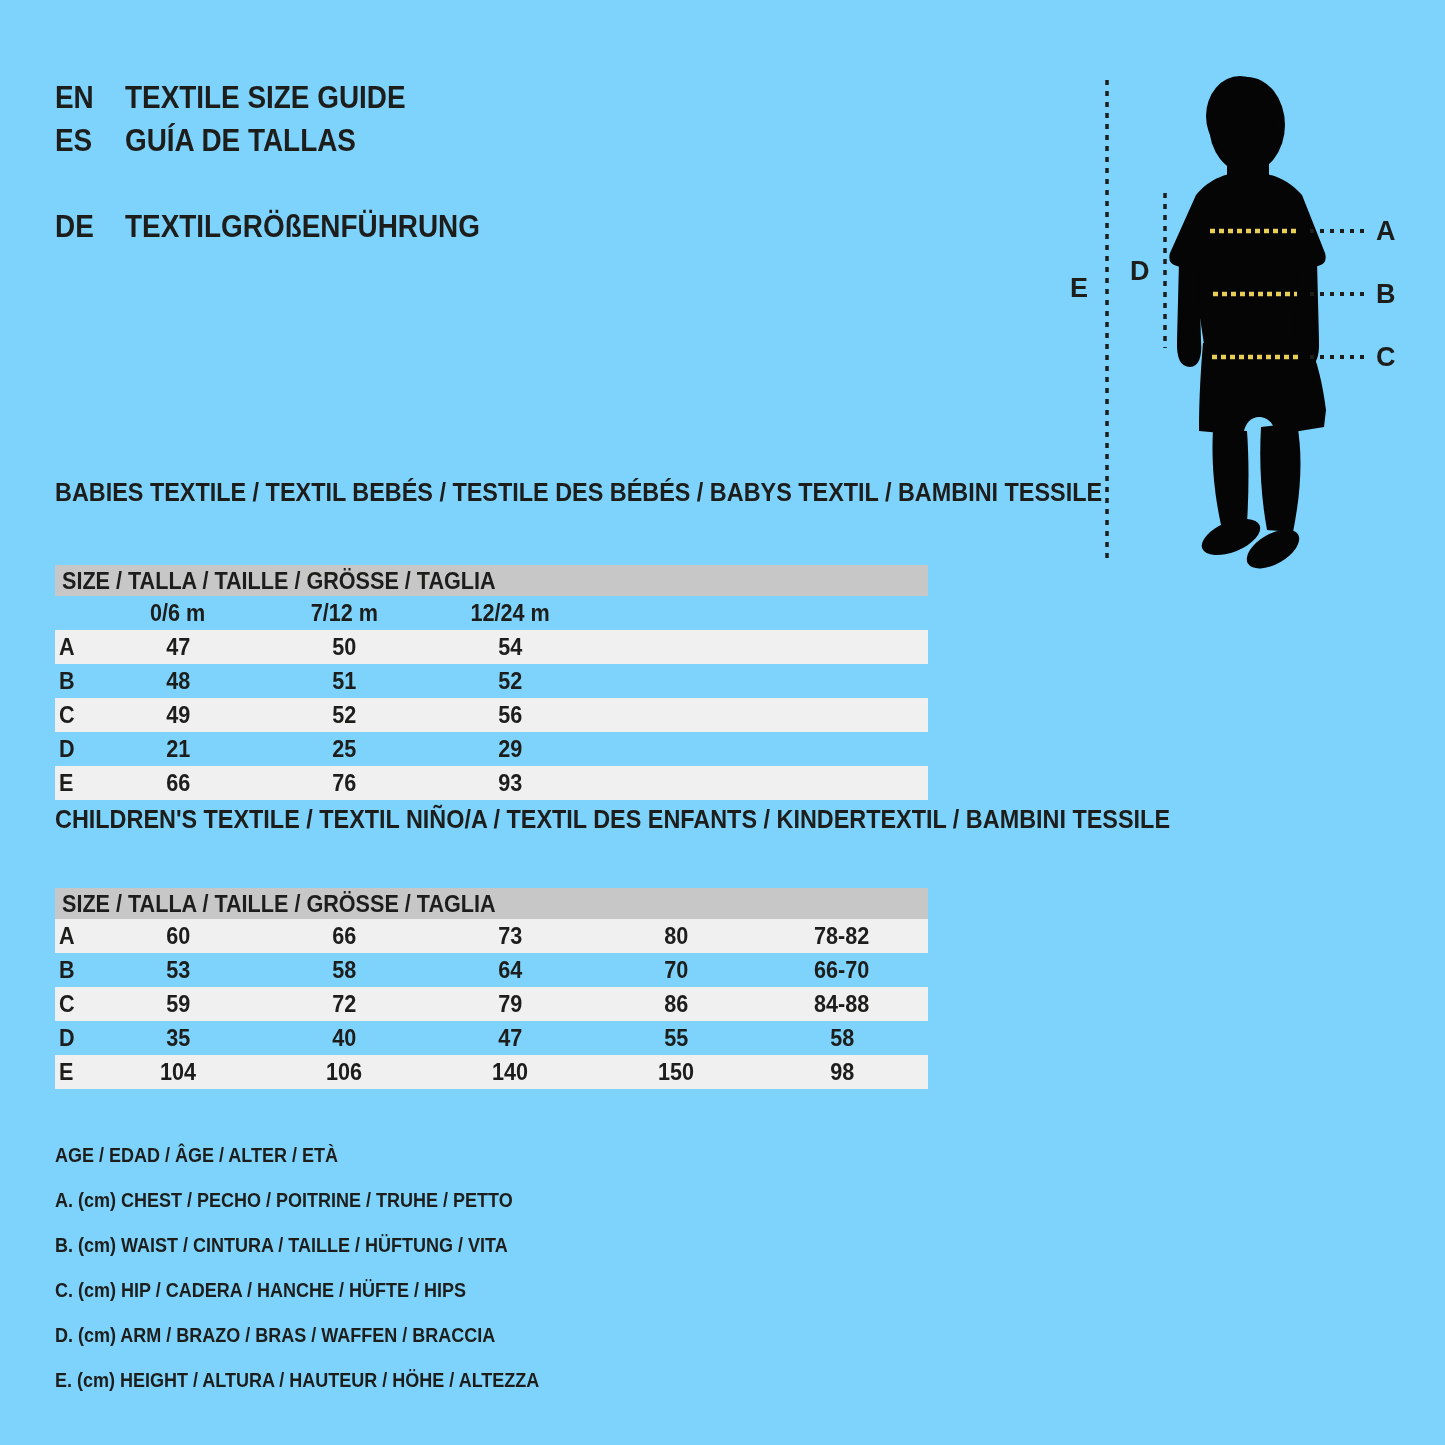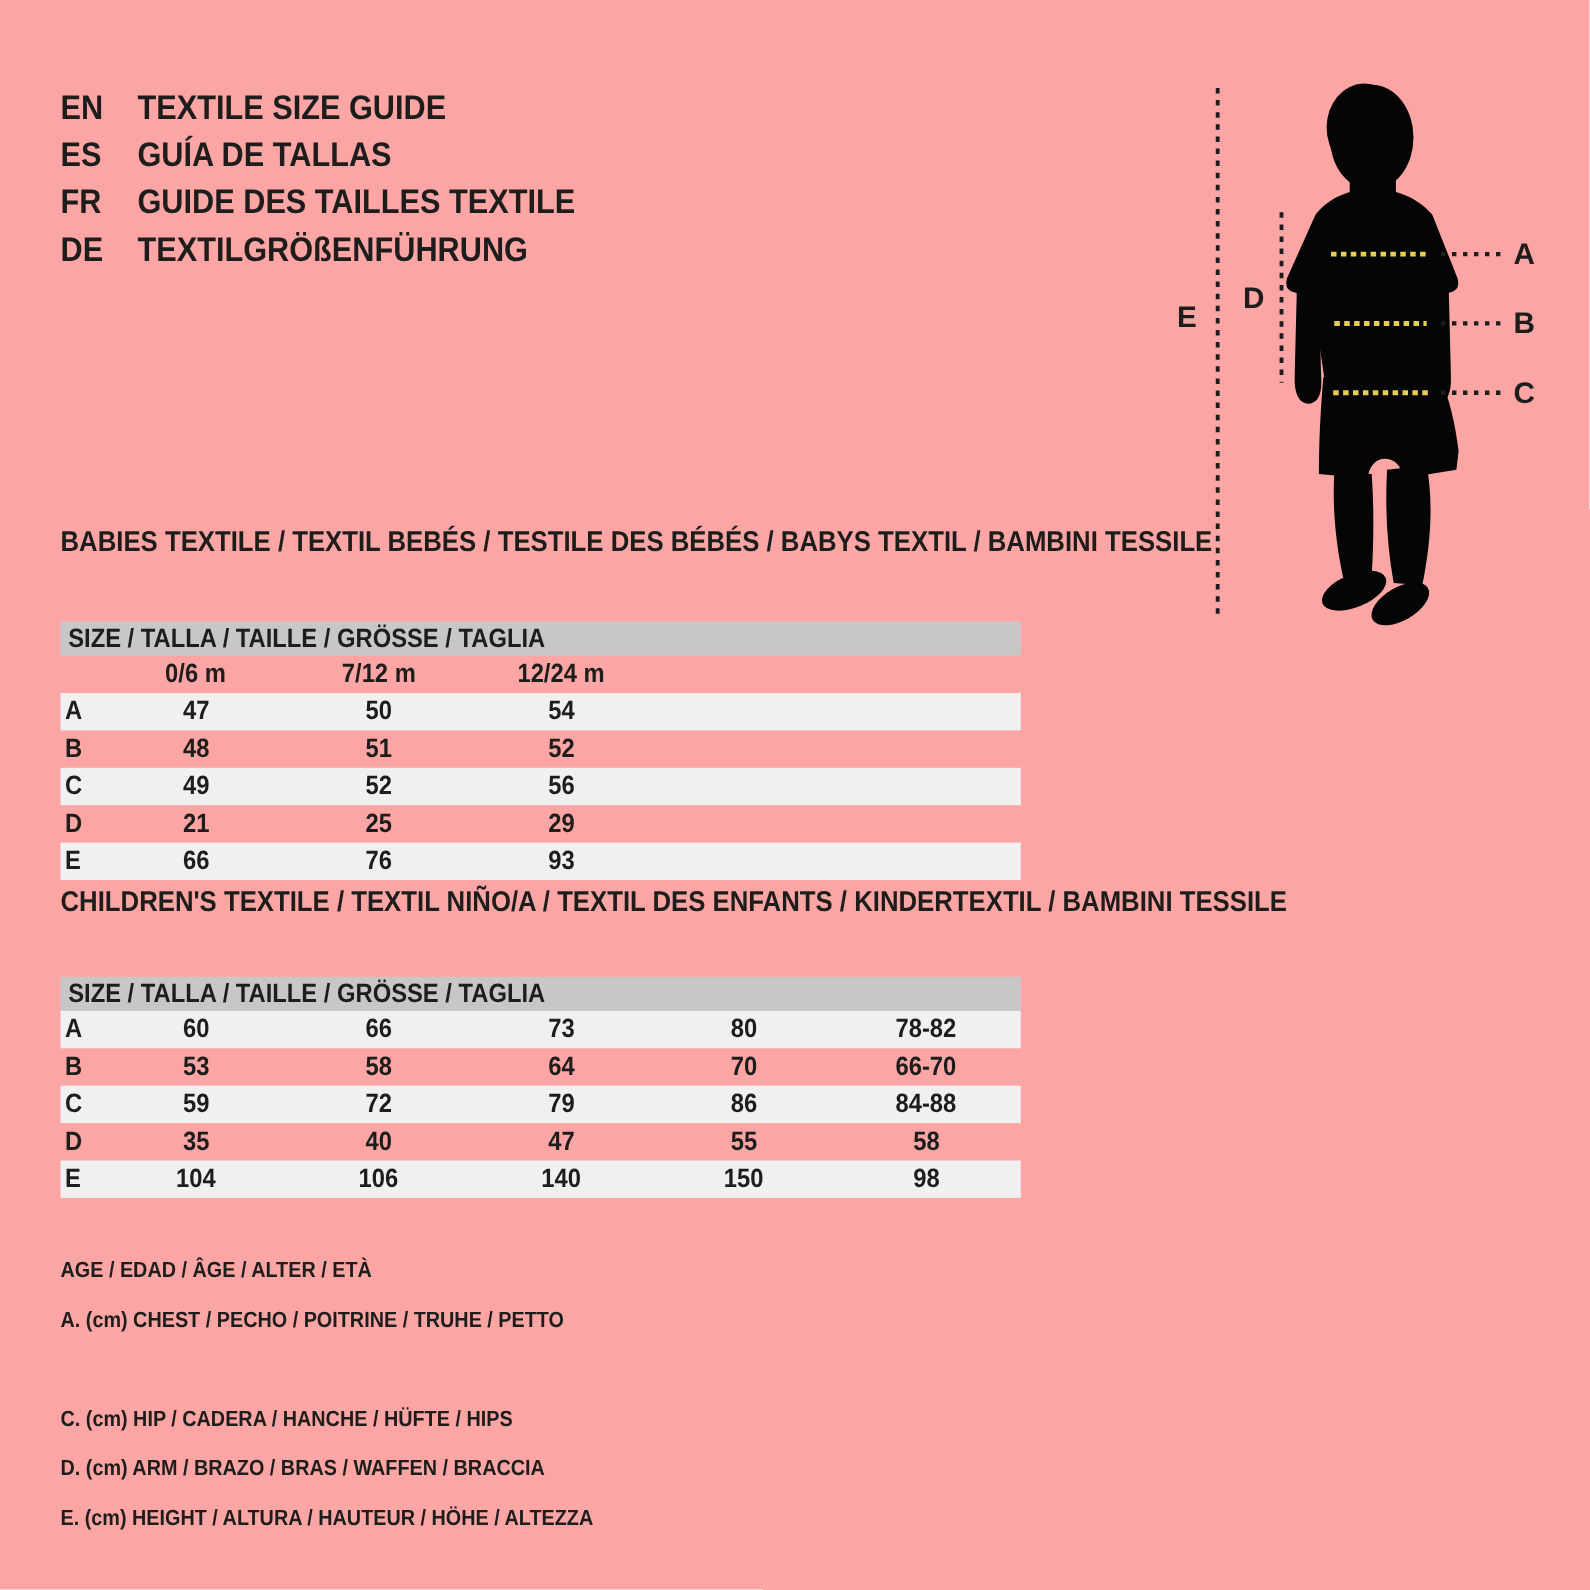--- a/index.html
+++ b/index.html
@@ -1,17 +1,17 @@
 <!DOCTYPE html>
 <html><head>
 <meta charset="utf-8">
 <style>
   html,body { margin:0; padding:0; background:#ffffff; }
   .page {
-    position:relative; width:1445px; height:1445px; background:#fca5a5;
+    position:relative; width:1445px; height:1445px; background:#7dd3fc;
     font-family:"Liberation Sans", sans-serif; font-weight:bold; color:#1d1d1b;
     overflow:hidden;
   }
   .cx { display:inline-block; transform:scaleX(0.9); transform-origin:0 50%; white-space:nowrap; }
   .c .cx, .colhead .cx { transform-origin:50% 50%; }
 
   
   .lang-row { position:absolute; left:55px; height:43px; display:flex; align-items:center; font-size:31px; }
   .lang-code { width:70px; flex:0 0 70px; }
   .lang-title { white-space:nowrap; }
@@ -39,24 +39,20 @@
 
 <div class="page">
 
   <div class="lang-row" style="top:76px">
     <span class="lang-code"><span class="cx">EN</span></span>
     <span class="lang-title"><span class="cx">TEXTILE SIZE GUIDE</span></span>
   </div>
   <div class="lang-row" style="top:119px">
     <span class="lang-code"><span class="cx">ES</span></span>
     <span class="lang-title"><span class="cx">GUÍA DE TALLAS</span></span>
-  </div>
-  <div class="lang-row" style="top:162px">
-    <span class="lang-code"><span class="cx">FR</span></span>
-    <span class="lang-title"><span class="cx">GUIDE DES TAILLES TEXTILE</span></span>
   </div>
   <div class="lang-row" style="top:205px">
     <span class="lang-code"><span class="cx">DE</span></span>
     <span class="lang-title"><span class="cx">TEXTILGRÖßENFÜHRUNG</span></span>
   </div>
 
   <svg class="figure-svg" width="385" height="510" viewBox="0 0 385 510">
 
     <line x1="47" y1="8" x2="47" y2="492" stroke="#1d1d1b" stroke-width="3.5" stroke-dasharray="5 6"></line>
 
@@ -189,20 +185,23 @@
       <div class="cell c"><span class="cx">98</span></div>
     </div>
   </div>
 
   <div class="legend-line" style="top:1133px">
       <span class="cx">AGE / EDAD / ÂGE / ALTER / ETÀ</span>
     </div>
   <div class="legend-line" style="top:1178px">
       <span class="cx">A. (cm) CHEST / PECHO / POITRINE / TRUHE / PETTO</span>
     </div>
+  <div class="legend-line" style="top:1223px">
+      <span class="cx">B. (cm) WAIST / CINTURA / TAILLE / HÜFTUNG / VITA</span>
+    </div>
   <div class="legend-line" style="top:1268px">
       <span class="cx">C. (cm) HIP / CADERA / HANCHE / HÜFTE / HIPS</span>
     </div>
   <div class="legend-line" style="top:1313px">
       <span class="cx">D. (cm) ARM / BRAZO / BRAS / WAFFEN / BRACCIA</span>
     </div>
   <div class="legend-line" style="top:1358px">
       <span class="cx">E. (cm) HEIGHT / ALTURA / HAUTEUR / HÖHE / ALTEZZA</span>
     </div>
 

